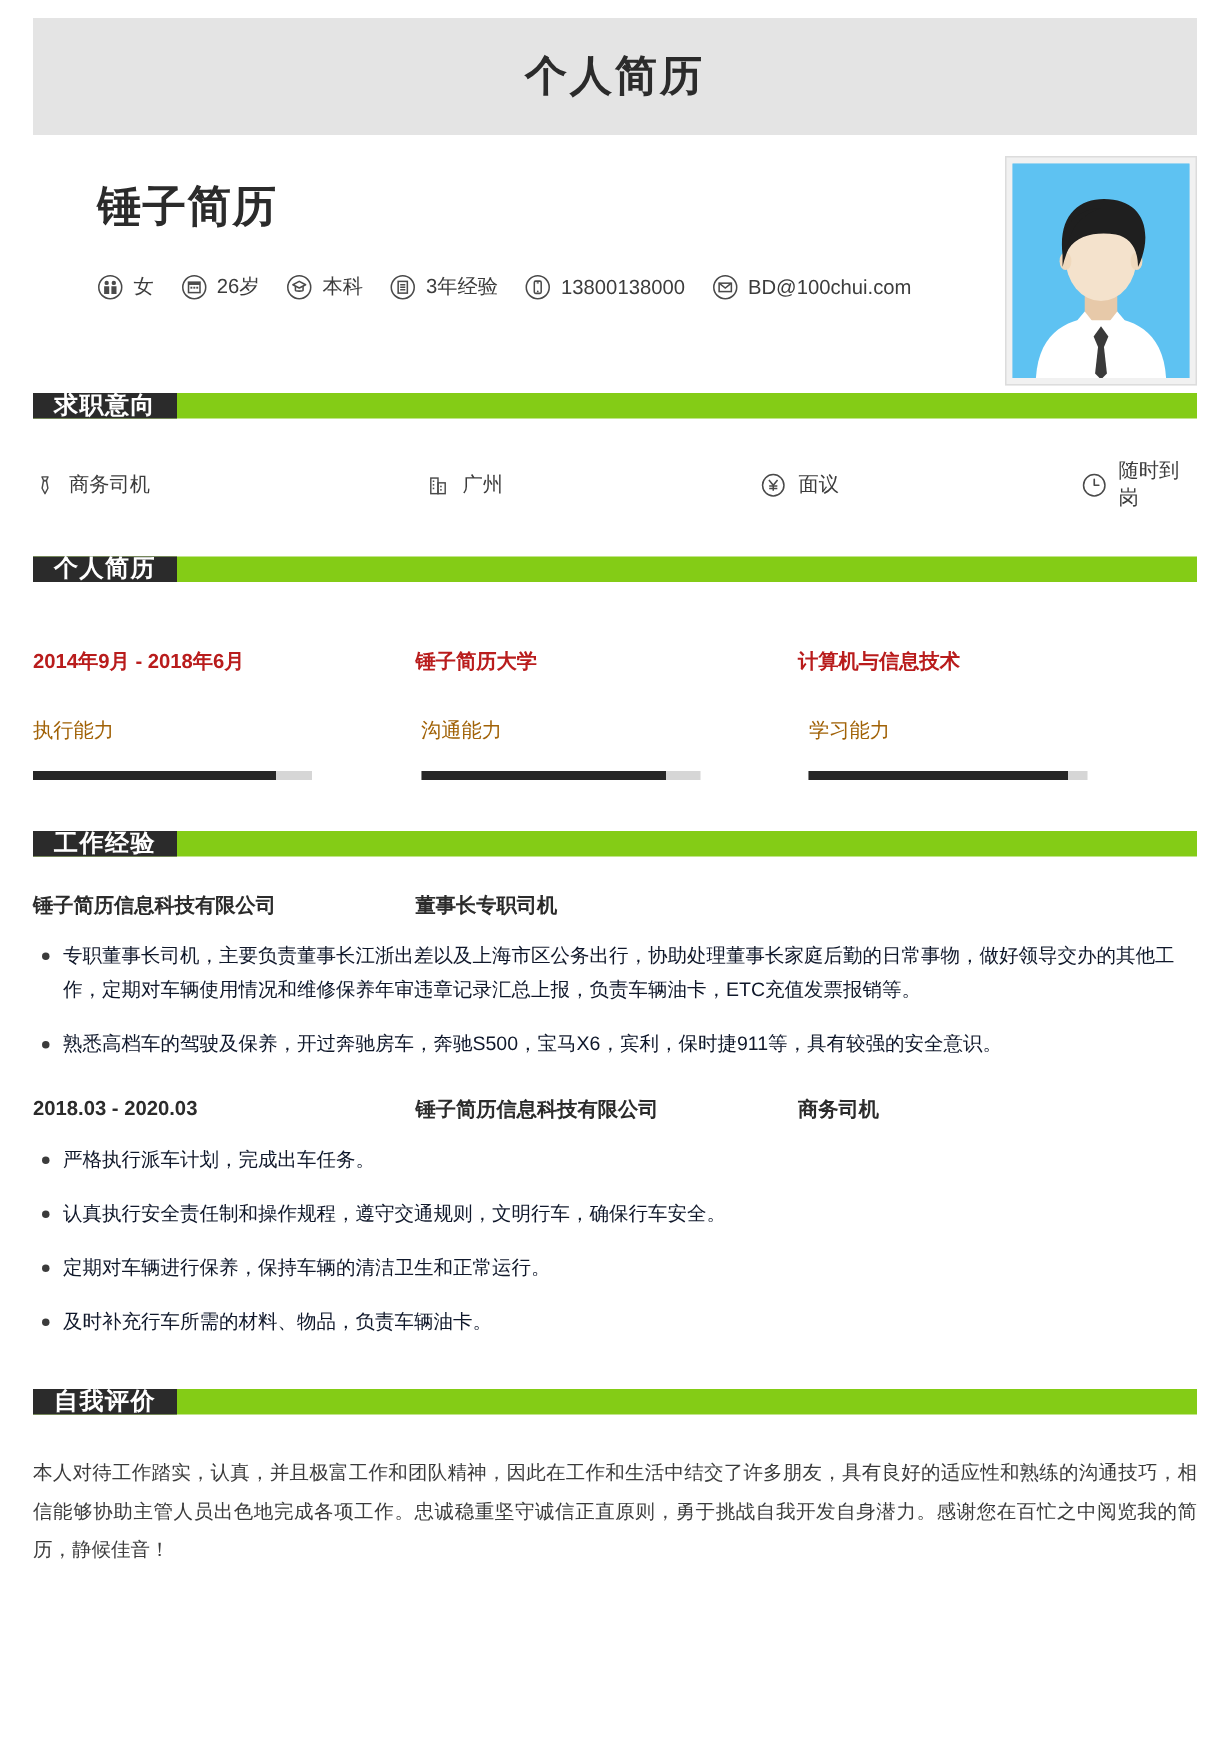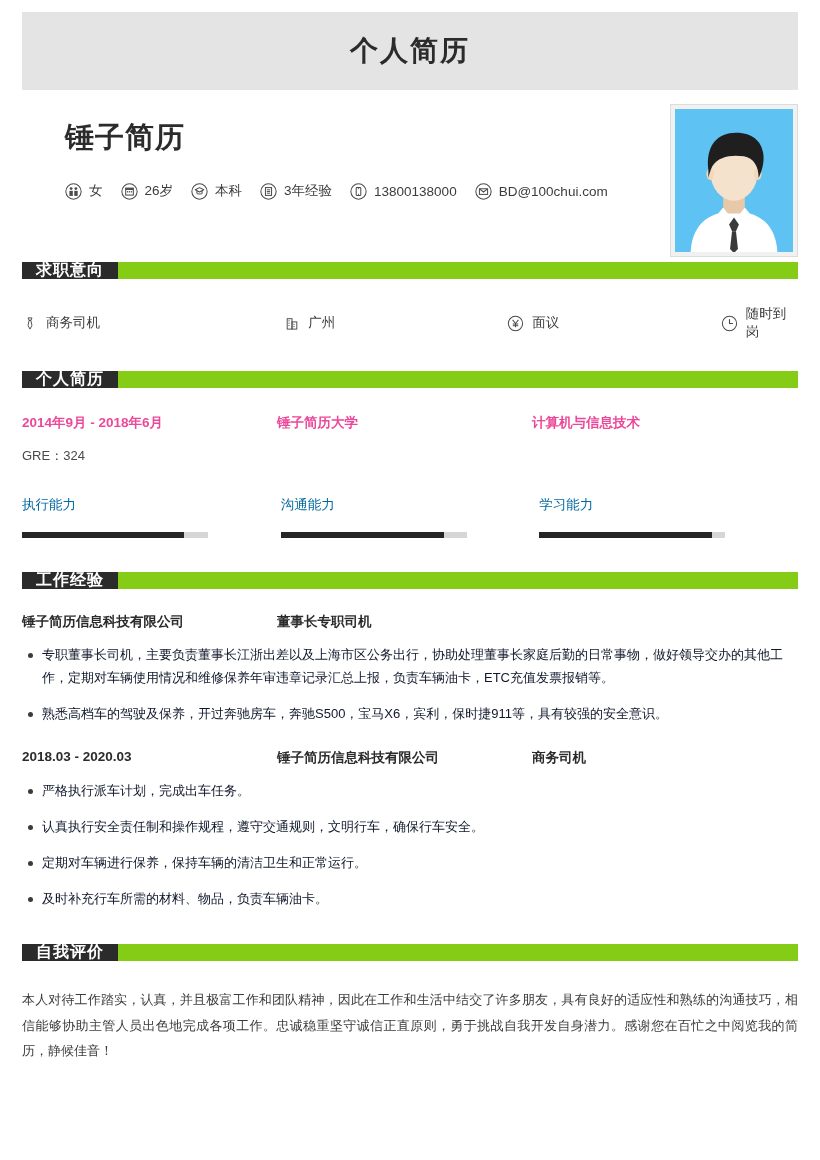--- a/index.html
+++ b/index.html
@@ -124,45 +124,45 @@
   }
   .intent-col { display: flex; align-items: center; }
   .intent-col .ic { margin-right: 8px; display:inline-flex; align-items:center; }
   .intent-col:nth-child(1) { width: 268px; }
   .intent-col:nth-child(2) { width: 228px; }
   .intent-col:nth-child(3) { width: 218px; }
 
   
   .edu-row {
     display: flex;
-    margin-top: 26px;
+    margin-top: 44px;
     font-size: 13.5px;
     font-weight: bold;
-    color: #ec4899;
+    color: #b91c1c;
   }
   .edu-row .c1 { width: 255px; }
   .edu-row .c2 { width: 255px; }
   .edu-sub {
     margin-top: 12px;
     font-size: 13px;
     color: #4a4a4a;
     line-height: 1.85;
   }
 
   
   .skill-row {
     display: flex;
     margin-top: 28px;
   }
   .skill {
     width: 283px;
   }
   .skill .s-label {
     font-size: 13.5px;
-    color: #0369a1;
+    color: #a16207;
     margin-bottom: 18px;
   }
   .bar-track {
     width: 186px;
     height: 6px;
     background: #d6d6d6;
   }
   .bar-fill {
     height: 6px;
     background: #262626;
@@ -384,21 +384,20 @@
 
   <div class="section-head mt-section">
     <div class="tag">个人简历</div>
   </div>
   <div class="edu-row">
     <div class="c1">2014年9月 - 2018年6月</div>
     <div class="c2">锤子简历大学</div>
     <div class="c3">计算机与信息技术</div>
   </div>
   <div class="edu-sub">
-    <div>GRE：324</div>
   </div>
 
   <div class="skill-row">
     <div class="skill">
       <div class="s-label">执行能力</div>
       <div class="bar-track">
         <div class="bar-fill" style="width: 87%;"></div>
       </div>
     </div>
     <div class="skill">

